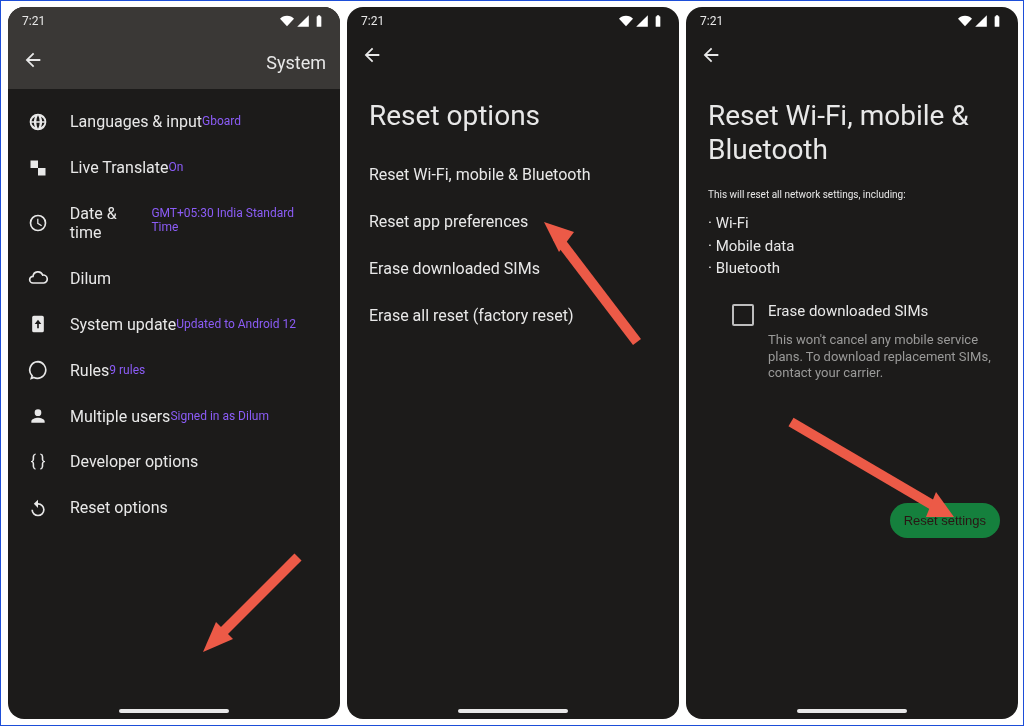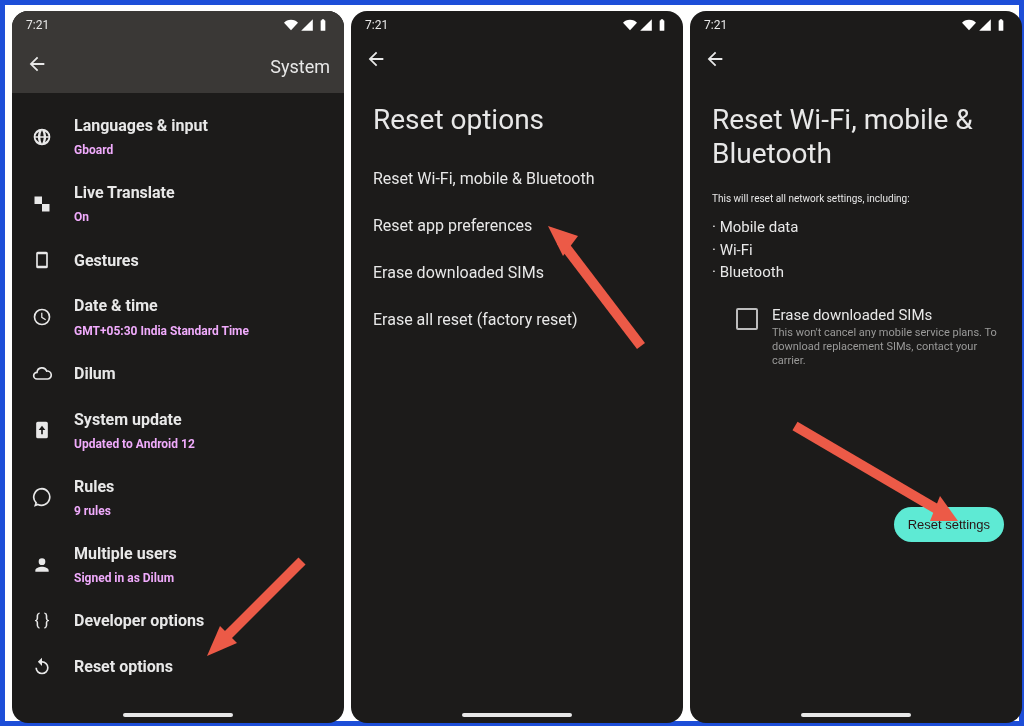--- a/index.html
+++ b/index.html
@@ -1,50 +1,50 @@
 <!DOCTYPE html>
 <html><head>
 <meta charset="utf-8">
 <style>
   html,body{margin:0;padding:0;background:#fff;font-family:Roboto,"Helvetica Neue",Arial,sans-serif;}
-  .stage{width:1024px;height:726px;position:relative;background:#fff;border:5px solid #1d4ed8;box-sizing:border-box;}
+  .stage{width:1024px;height:726px;position:relative;background:#fff;border:1px solid #1d4ed8;box-sizing:border-box;}
   .phone{position:absolute;top:6px;width:332px;height:712px;border-radius:16px;overflow:hidden;background:#1c1b1a;color:#e8e8e8;}
   .p1{left:7px;}
   .p2{left:346px;}
   .p3{left:685px;}
   
   .status{height:28px;display:flex;justify-content:space-between;align-items:center;padding:0 14px;font-size:12px;}
   .status .right{display:flex;gap:2px;align-items:center;}
   .status .right svg{width:14px;height:14px;fill:#fff;}
   
   .appbar1{height:54px;background:#3a3836;display:flex;align-items:center;padding:0 14px;gap:22px;justify-content:space-between;}
   .p1 .status{background:#3a3836;}
   .back{cursor:pointer;}
   .back svg{width:22px;height:22px;fill:#e8e8e8;}
   .appbar1 .title{font-size:18px;font-weight:400;}
   
   .list{padding-top:10px;}
   .item{display:flex;align-items:center;gap:20px;padding:13px 18px 13px 18px;}
   .item .icon{width:24px;display:flex;justify-content:center;}
   .item .icon svg{width:20px;height:20px;fill:#e8e8e8;}
-  .item .labels{display:flex;flex-direction:column;font-weight:bold;}
+  .item .labels{display:flex;flex-direction:row;}
   .item .t{font-size:16px;color:#e8e8e8;line-height:1.2;}
-  .item .s{font-size:12px;color:#f0abfc;margin-top:8px;}
+  .item .s{font-size:12px;color:#8b5cf6;margin-top:2px;}
   
   .appbar2{height:44px;display:flex;align-items:center;padding:0 14px;}
   .bigtitle{font-size:28px;font-weight:400;padding:20px 22px 18px 22px;line-height:1.2;}
   .opt{font-size:16px;padding:14px 22px;}
   .desc{font-size:10px;padding:4px 22px 10px 22px;line-height:1.4;color:#e8e8e8;}
   .bul{font-size:15px;padding:0 22px;line-height:1.5;}
   .bul::before{content:"· ";}
   .checkrow{display:flex;gap:14px;padding:22px 22px 6px 46px;}
   .checkbox{width:18px;height:18px;border:2px solid #bdbdbd;border-radius:2px;flex-shrink:0;margin-top:2px;}
   .checkrow .ct{font-size:15px;}
-  .checkrow .cs{font-size:11px;color:#9a9a99;line-height:1.3;margin-top:2px;}
-  .reset-btn{position:absolute;right:18px;top:496px;background:#5eead4;color:#2a1514;font-size:13px;padding:10px 14px;border-radius:20px;border:none;}
+  .checkrow .cs{font-size:13px;color:#9a9a99;line-height:1.3;margin-top:12px;}
+  .reset-btn{position:absolute;right:18px;top:496px;background:#15803d;color:#2a1514;font-size:13px;padding:10px 14px;border-radius:20px;border:none;}
   
   .handle{position:absolute;bottom:6px;left:50%;transform:translateX(-50%);width:110px;height:4px;border-radius:2px;background:#e8e8e8;}
   
   .arrow{position:absolute;pointer-events:none;}
   .arrow svg{overflow:visible;}
   .arrow-path{stroke:#ec5a47;stroke-width:10;fill:none;}
   .arrow-head{fill:#ec5a47;}
 </style>
 </head>
 <body>
@@ -94,30 +94,20 @@
             </svg>
           </span>
         <span class="labels">
             <span class="t">Live Translate</span>
             <span class="s">On</span>
           </span>
       </div>
       <div class="item">
         <span class="icon">
             <svg viewBox="0 0 24 24">
-              <path d="M7 2h10a2 2 0 0 1 2 2v16a2 2 0 0 1-2 2H7a2 2 0 0 1-2-2V4a2 2 0 0 1 2-2zm0 3v14h10V5z"></path>
-            </svg>
-          </span>
-        <span class="labels">
-            <span class="t">Gestures</span>
-          </span>
-      </div>
-      <div class="item">
-        <span class="icon">
-            <svg viewBox="0 0 24 24">
               <path d="M12 2a10 10 0 1 0 10 10A10 10 0 0 0 12 2zm0 18a8 8 0 1 1 8-8 8 8 0 0 1-8 8zm.5-13H11v6l5 3 .8-1.3-4.3-2.6z"></path>
             </svg>
           </span>
         <span class="labels">
             <span class="t">Date &amp; time</span>
             <span class="s">GMT+05:30 India Standard Time</span>
           </span>
       </div>
       <div class="item">
         <span class="icon">
@@ -245,22 +235,22 @@
     </div>
     <div class="appbar2">
       <span class="back">
         <svg viewBox="0 0 24 24">
             <path d="M20 11H7.8l5.6-5.6L12 4l-8 8 8 8 1.4-1.4L7.8 13H20z"></path>
           </svg>
       </span>
     </div>
     <div class="bigtitle">Reset Wi-Fi, mobile &amp; Bluetooth</div>
     <div class="desc">This will reset all network settings, including:</div>
+    <div class="bul">Wi-Fi</div>
     <div class="bul">Mobile data</div>
-    <div class="bul">Wi-Fi</div>
     <div class="bul">Bluetooth</div>
 
     <div class="checkrow">
       <div class="checkbox"></div>
       <div>
         <div class="ct">Erase downloaded SIMs</div>
         <div class="cs">This won't cancel any mobile service plans. To download replacement SIMs, contact your carrier.</div>
       </div>
     </div>
 

